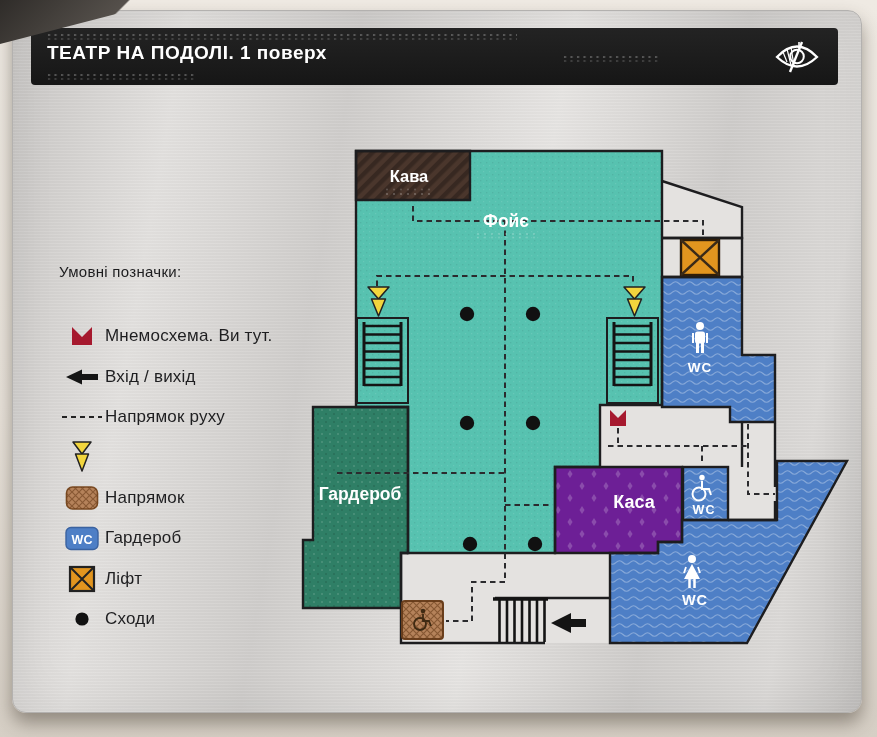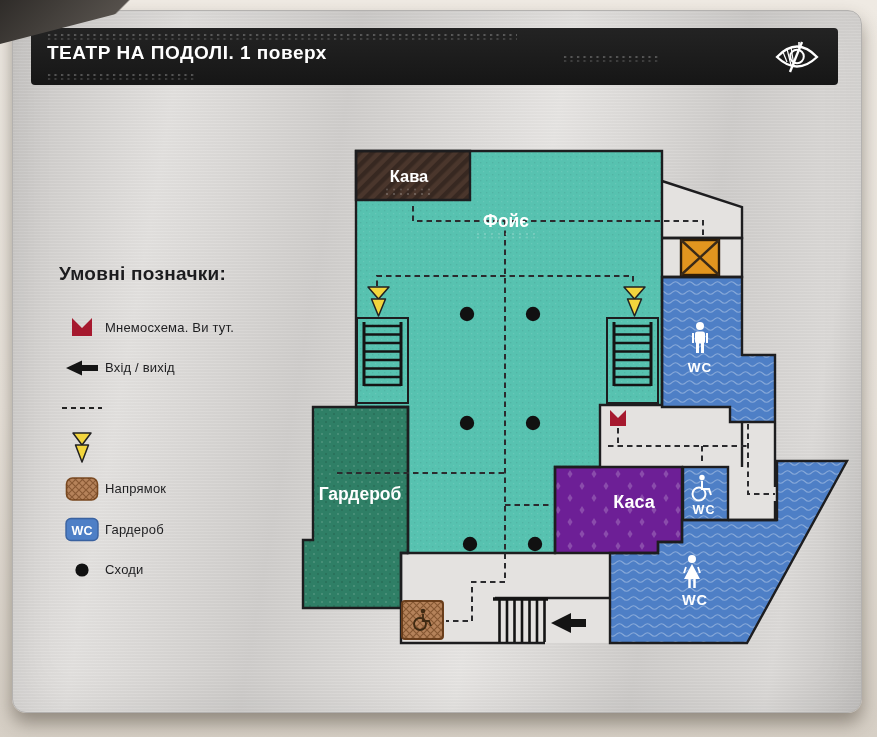--- a/index.html
+++ b/index.html
@@ -41,24 +41,24 @@
       radial-gradient(circle at 2px 2px, rgba(200,200,200,.45) 1.1px, transparent 1.5px),
       radial-gradient(circle at 2px 6px, rgba(200,200,200,.28) 1.1px, transparent 1.5px);
     background-size:6.5px 8px;
   }
   .b1{left:16px;top:5px;width:470px;}
   .b2{left:16px;top:45px;width:150px;}
   .b3{left:532px;top:27px;width:96px;}
   .eye{position:absolute;right:18px;top:13px;width:46px;height:32px;}
   
   .legend{position:absolute;left:46px;top:252px;z-index:4;width:265px;}
-  .legend-title{font-size:19px;font-weight:bold;color:#1c1c1e;letter-spacing:.3px;margin-bottom:22px;}
+  .legend-title{font-size:15px;font-weight:normal;color:#1c1c1e;letter-spacing:.3px;margin-bottom:36px;}
   .legend-item{display:flex;align-items:center;height:40.4px;}
   .licon{width:46px;display:flex;justify-content:center;align-items:center;flex:none;}
-  .llabel{font-size:13px;color:#1e1e20;letter-spacing:.2px;}
+  .llabel{font-size:17px;color:#1e1e20;letter-spacing:.2px;}
   
   svg.plan{position:absolute;left:0;top:0;z-index:3;pointer-events:none;}
   svg{font-family:"Liberation Sans",sans-serif;}
   .wall{fill:none;stroke-width:2.4;stroke-linejoin:miter;}
   .plabel{fill:#ffffff;font-weight:bold;text-anchor:middle;}
   .dash{fill:none;stroke:#2b2b2e;stroke-width:2;stroke-dasharray:5.5 4;}
 </style>
 </head>
 <body>
 
@@ -101,20 +101,21 @@
         </span>
         <span class="llabel">Вхід / вихід</span>
       </div>
 
       <div class="legend-item">
         <span class="licon">
           <svg width="42" height="6" viewBox="0 0 42 6">
             <line x1="1" y1="3" x2="41" y2="3" stroke="#222" stroke-width="2.2" stroke-dasharray="5 4"></line>
           </svg>
         </span>
+        <span class="llabel">Напрямок руху</span>
       </div>
 
       <div class="legend-item">
         <span class="licon">
           <svg width="26" height="32" viewBox="0 0 26 32">
             <g stroke="#222" stroke-width="1.5" stroke-linejoin="round" fill="#f2d53d">
               <polygon points="4,1 22,1 13,13"></polygon>
               <polygon points="6.5,13 19.5,13 13,30"></polygon>
             </g>
           </svg>
@@ -140,20 +141,29 @@
       <div class="legend-item">
         <span class="licon">
           <svg width="34" height="25" viewBox="0 0 34 25">
             <rect x="1" y="1.5" width="32" height="22" rx="5" stroke="#3a62a0" stroke-width="1.4" fill="#4e7fc6"></rect>
             <text x="17" y="17.5" text-anchor="middle" font-size="12.5" font-weight="bold" fill="#fff">WC</text>
           </svg>
         </span>
         <span class="llabel">Гардероб</span>
       </div>
 
+      <div class="legend-item">
+        <span class="licon">
+          <svg width="28" height="28" viewBox="0 0 28 28">
+            <rect x="2" y="2" width="24" height="24" stroke="#222" stroke-width="2.2" fill="#e2951f"></rect>
+            <path d="M2,2 L26,26 M26,2 L2,26" stroke="#222" stroke-width="2"></path>
+          </svg>
+        </span>
+        <span class="llabel">Ліфт</span>
+      </div>
 
       <div class="legend-item">
         <span class="licon">
           <svg width="16" height="16" viewBox="0 0 16 16">
               <circle cx="8" cy="8" r="6.6" fill="#111"></circle>
             </svg>
         </span>
         <span class="llabel">Сходи</span>
       </div>
     </div>

